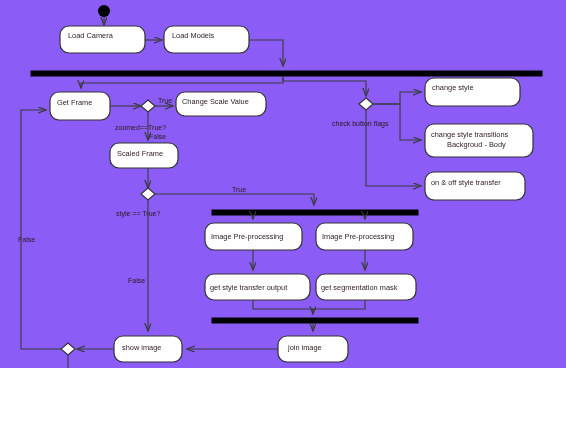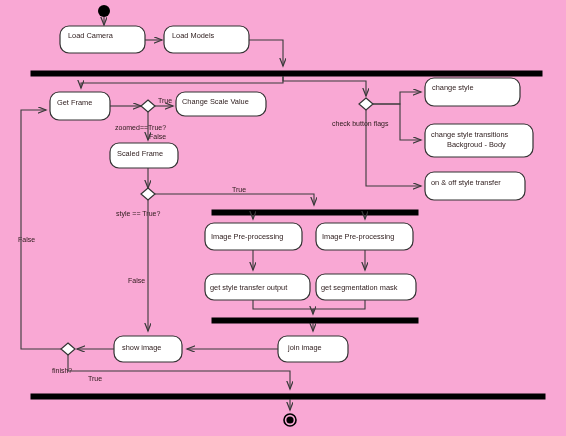--- a/index.html
+++ b/index.html
@@ -3,22 +3,22 @@
 <meta charset="utf-8">
 <style>
   html, body {
     margin: 0;
     padding: 0;
     background: #ffffff;
   }
   #canvas-wrap {
     position: relative;
     width: 566px;
-    height: 436px;
-    background: #f9a8d4;
+    height: 368px;
+    background: #8b5cf6;
     overflow: hidden;
     font-family: "Liberation Sans", sans-serif;
   }
   svg#diagram {
     display: block;
     width: 566px;
     height: 436px;
   }
   .act-box {
     fill: #ffffff;

